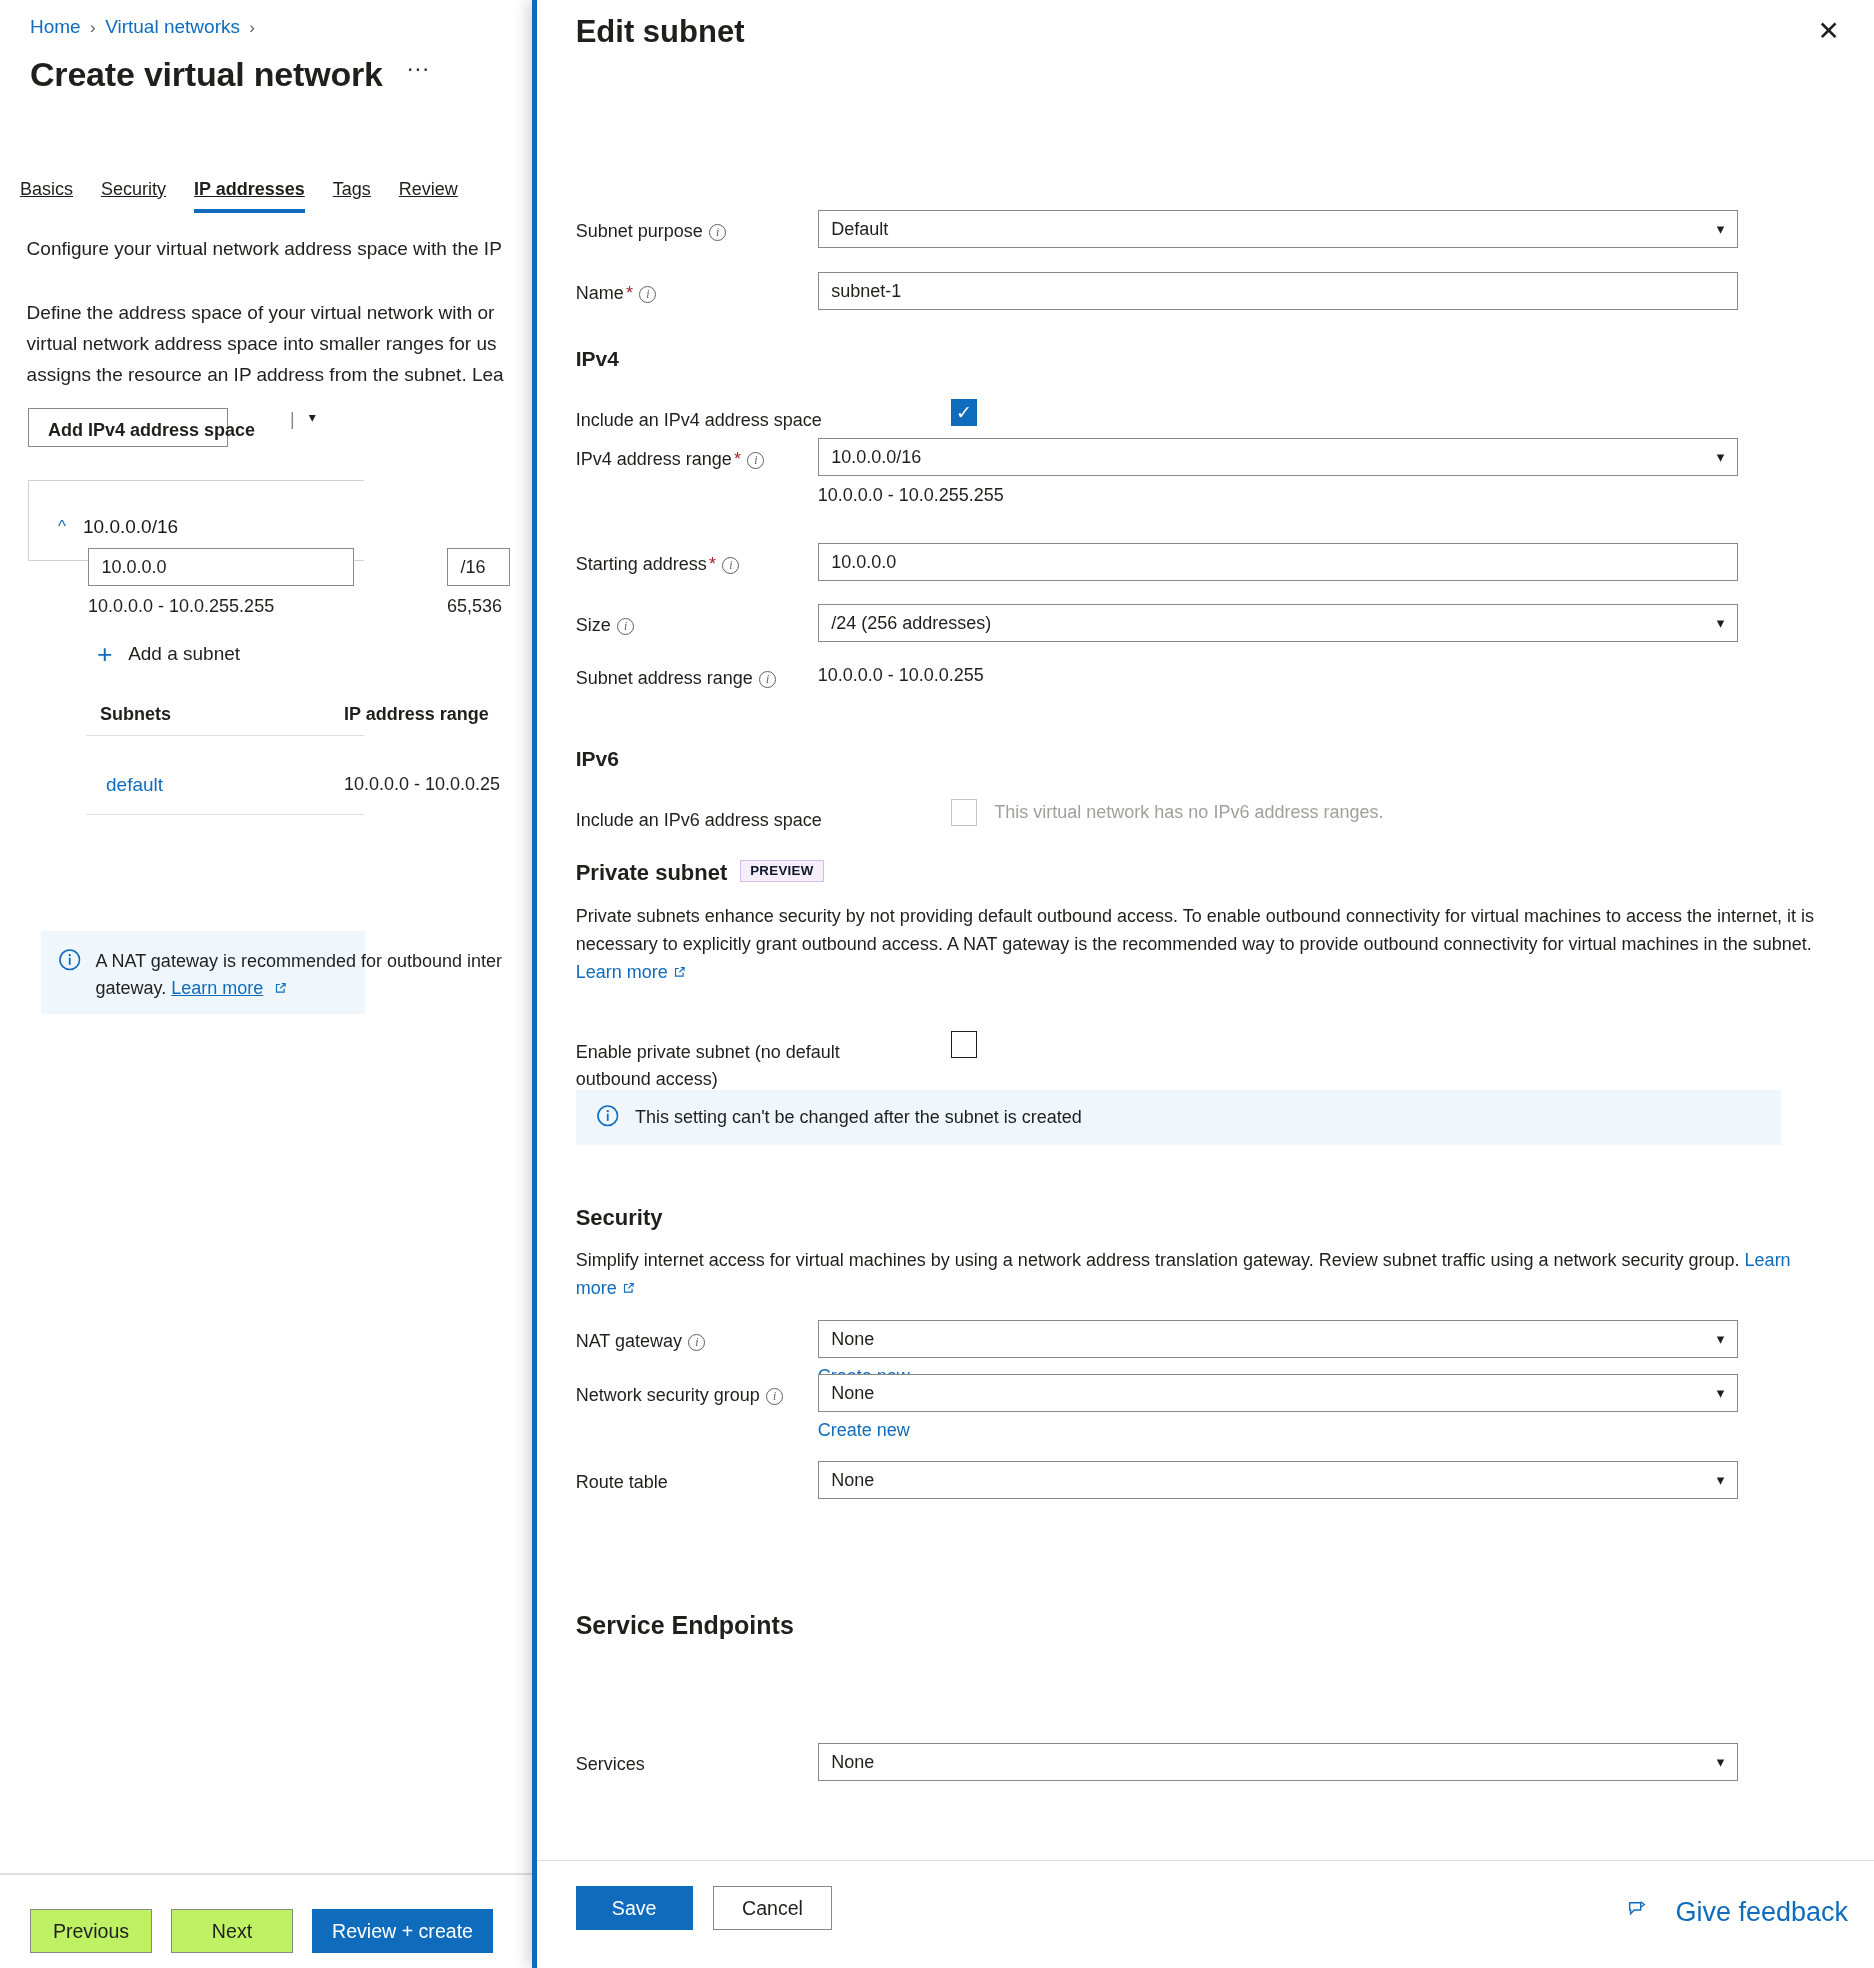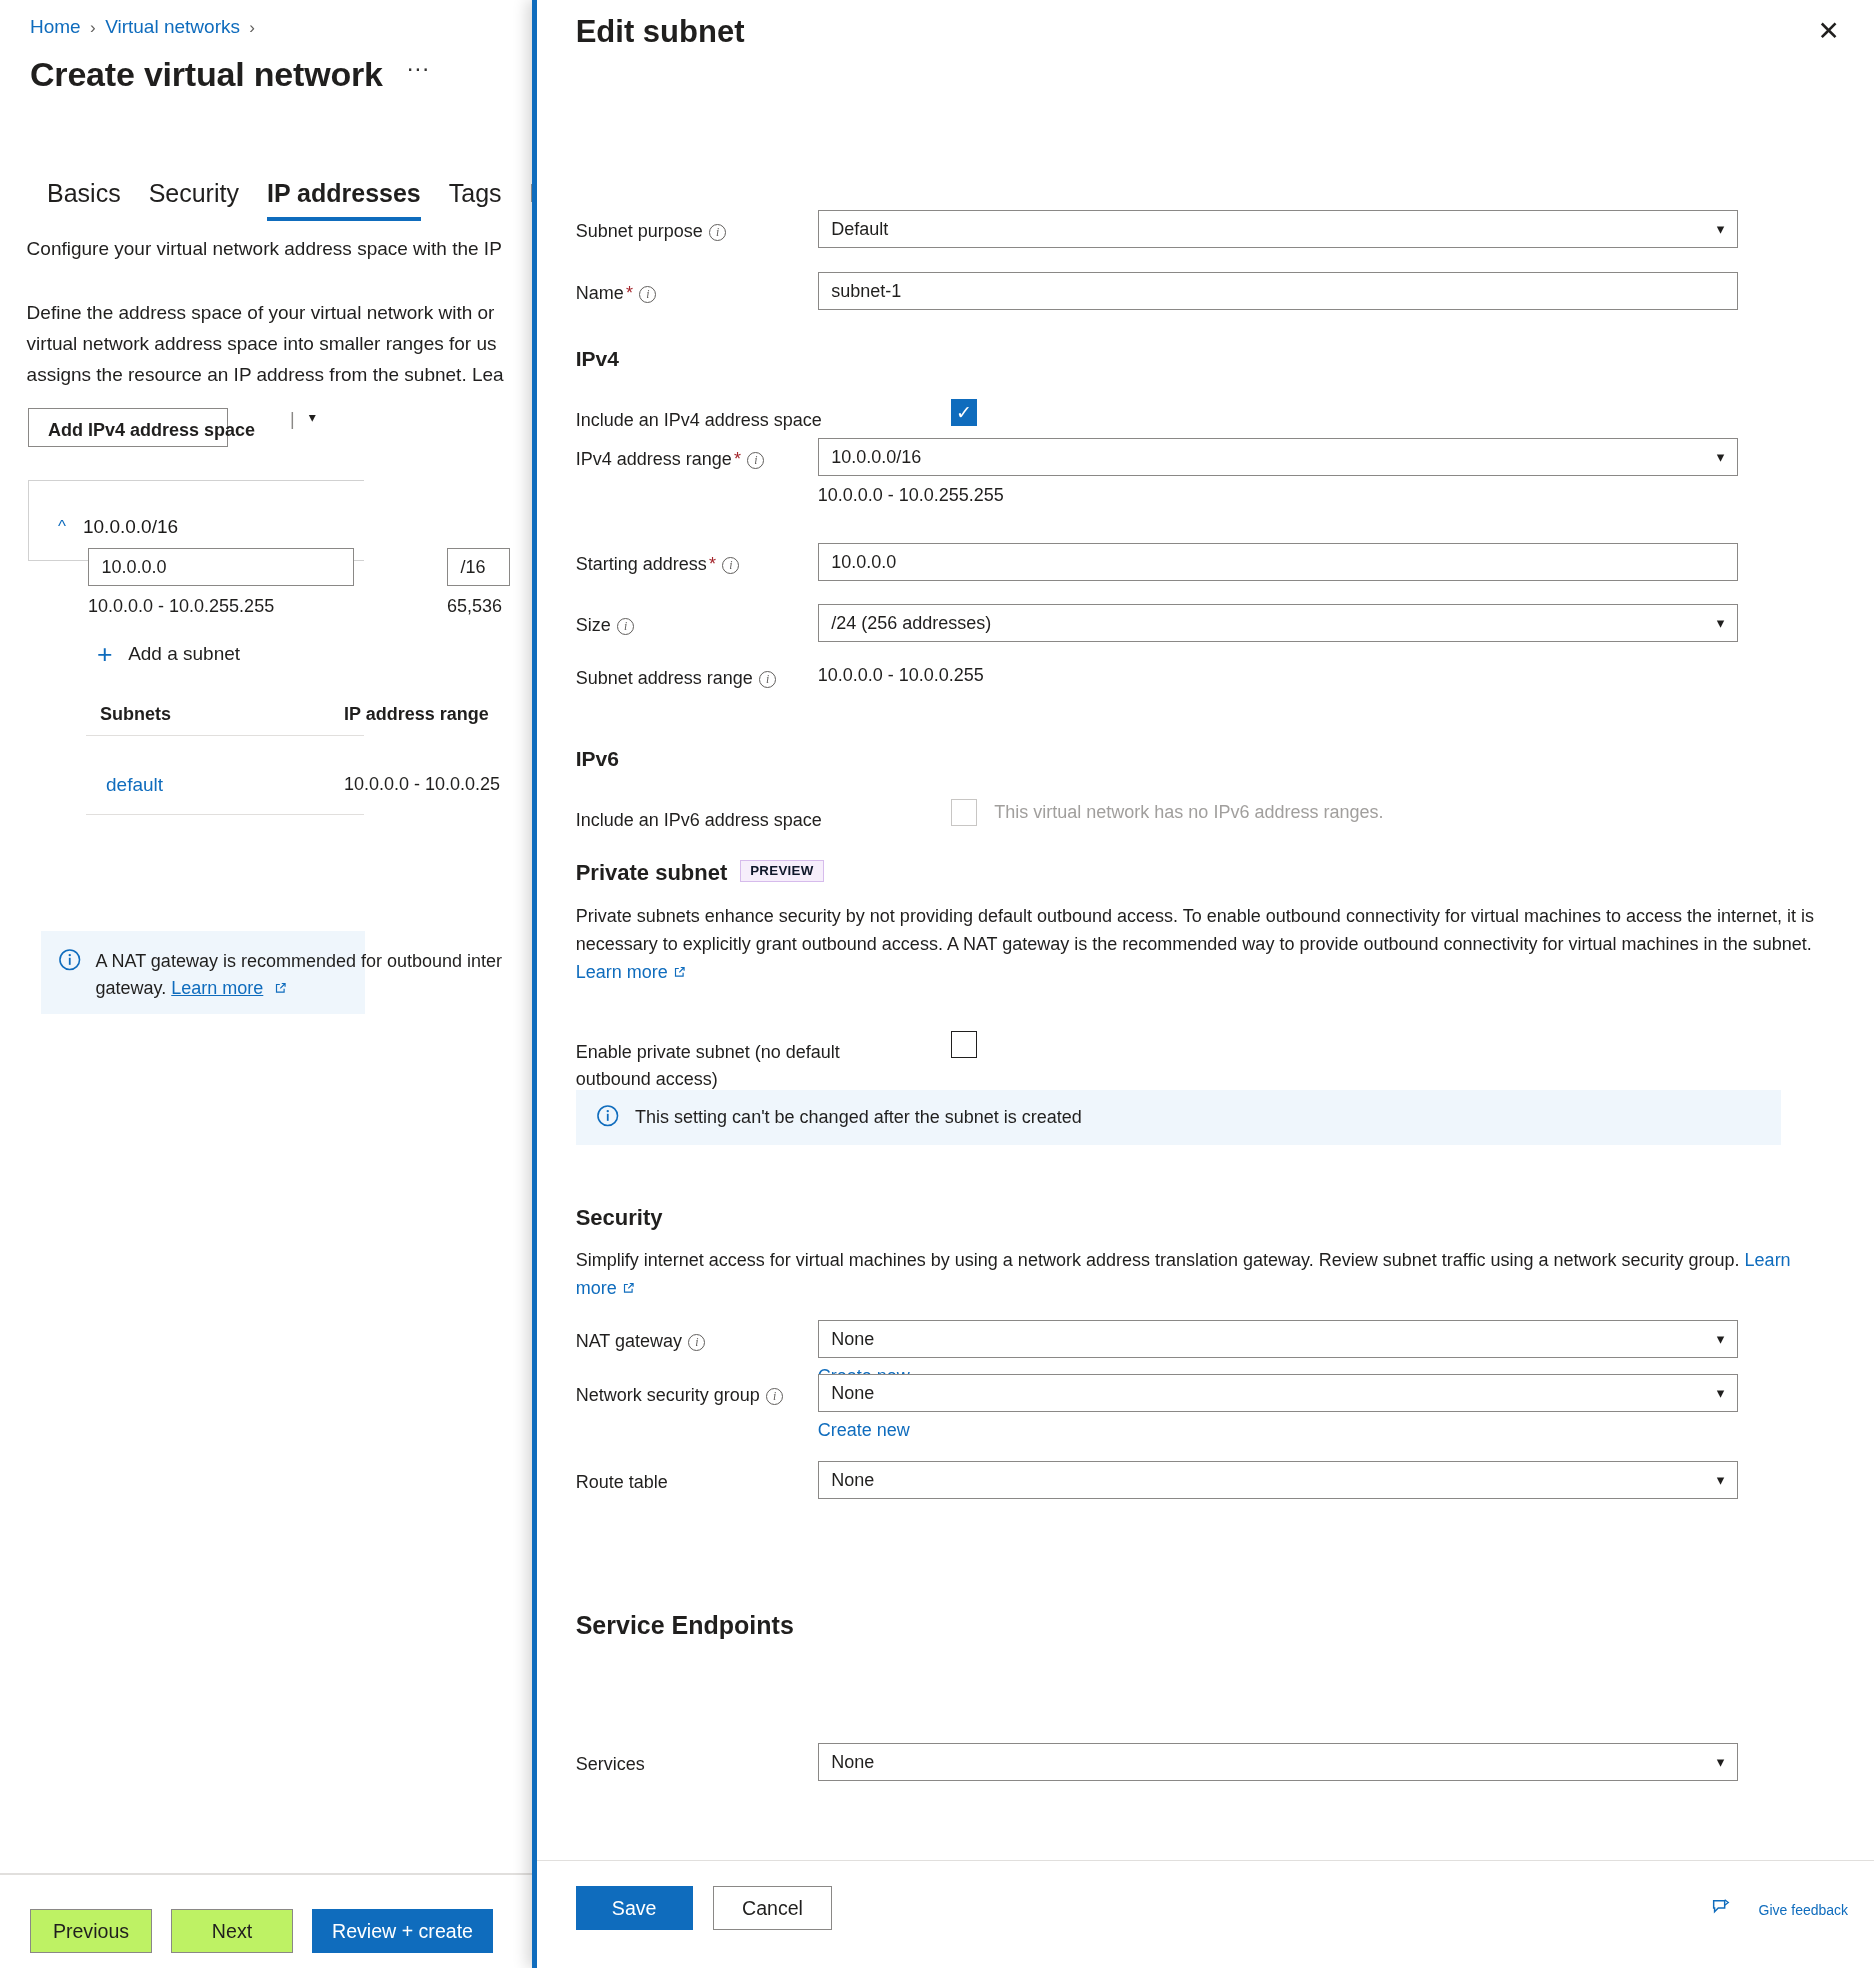--- a/index.html
+++ b/index.html
@@ -18,21 +18,21 @@
     position: absolute; left: 0; top: 0; width: 548px; height: 1968px;
     background: #ffffff; overflow: hidden;
   }
   .breadcrumb { position:absolute; left:30px; top:15.6px; font-size:19px; white-space:nowrap; }
   .breadcrumb a { color:#0f6cbd; text-decoration:none; }
   .breadcrumb .sep { color:#605e5c; margin:0 9.4px; font-size:17px; }
   .page-title-row { position:absolute; left:30px; top:55px; display:flex; align-items:center; }
   .page-title { font-size:34px; font-weight:600; letter-spacing:-0.2px; color:#201f1e; }
   .ellipsis-btn { margin-left:23.5px; color:#323130; font-size:23.5px; line-height:1; padding-bottom:11px; }
 
-  .tabs { position:absolute; left:33px; top:171px; display:flex; font-size:25px; }
+  .tabs { position:absolute; left:6px; top:171px; display:flex; font-size:18px;text-decoration:underline; }
   .tab { padding:7.8px 14px; color:#201f1e; position:relative; white-space:nowrap; }
   .tab.active { font-weight:700; }
   .tab.active::after {
     content:""; position:absolute; left:14px; right:14px; bottom:-5.5px;
     height:3.9px; background:#0f6cbd;
   }
 
   .blurb { position:absolute; left:26.6px; font-size:19px; color:#201f1e; line-height:1.45; white-space:nowrap; }
 
   .add-ipv4-btn {
@@ -173,21 +173,21 @@
   .btn-save {
     width:117px; height:44px; background:#0f6cbd; color:#fff; border:none;
     display:flex; align-items:center; justify-content:center; font-size:19.6px;
   }
   .btn-cancel {
     width:119px; height:44px; background:#fff; color:#201f1e; border:0.8px solid #8a8886;
     display:flex; align-items:center; justify-content:center; font-size:19.6px;
   }
   .give-feedback {
     position:absolute; right:26.6px; top:36px; display:flex; align-items:center;
-    font-size:14px; color:#0f6cbd;gap:16px;
+    font-size:27px; color:#0f6cbd;gap:16px;
   }
   .give-feedback .fb-ic { margin-right:11px; }
 </style>
 </head>
 <body>
 
 <div class="page">
 
   <div class="left-blade">
 

